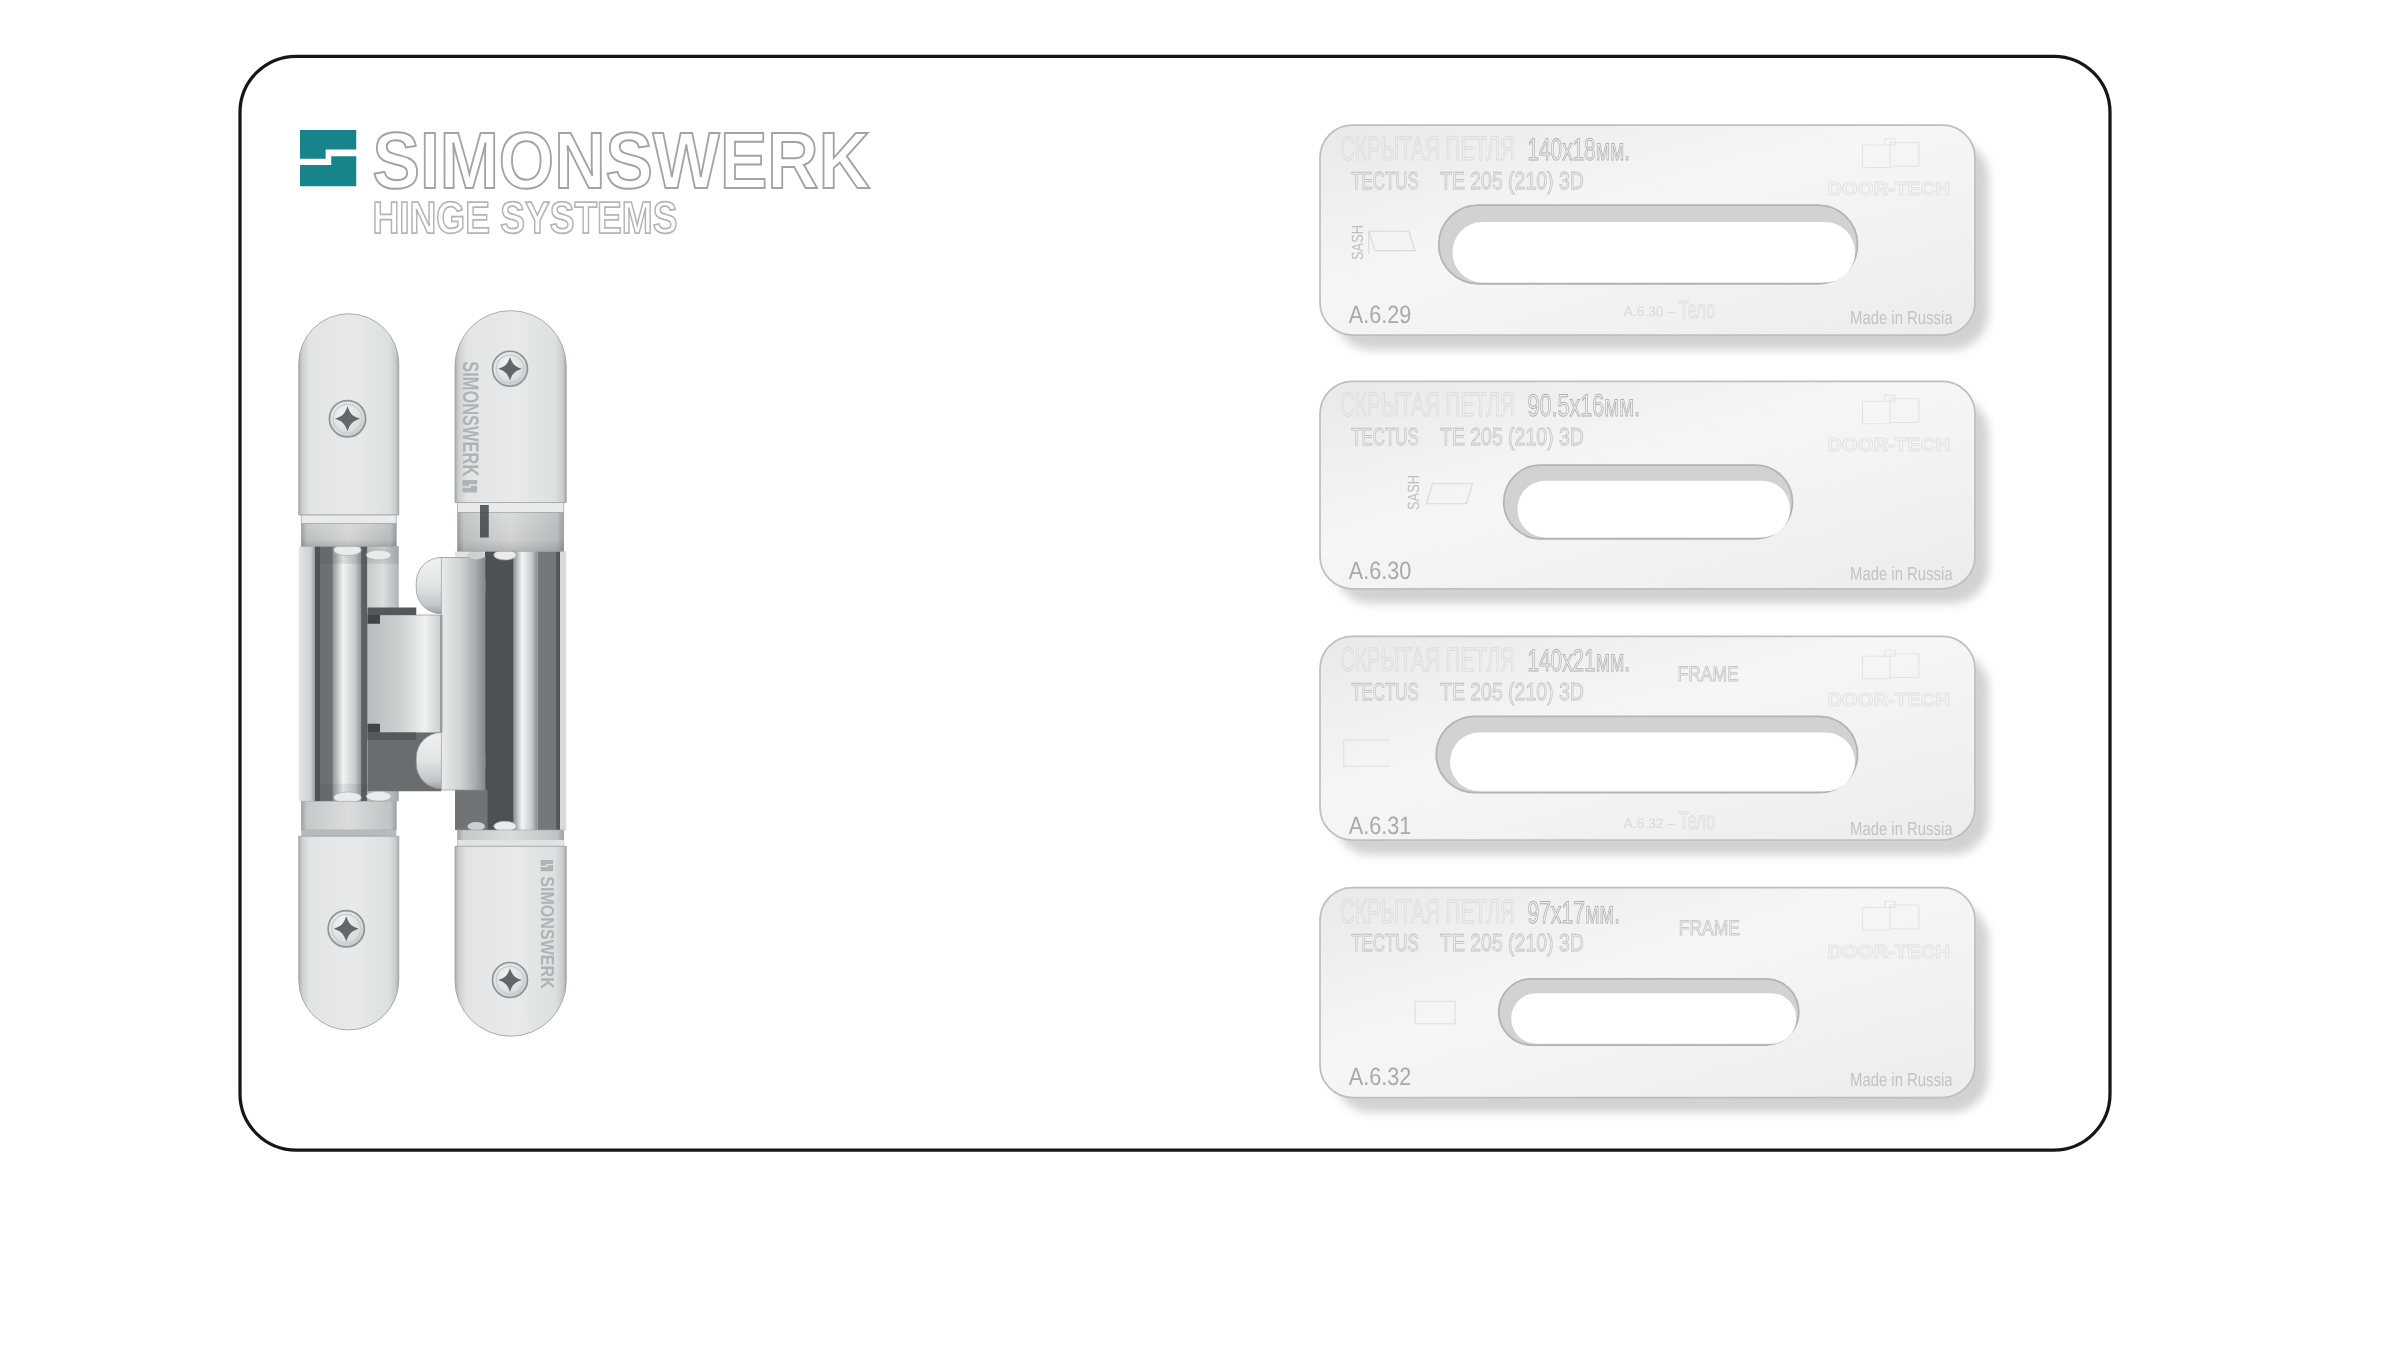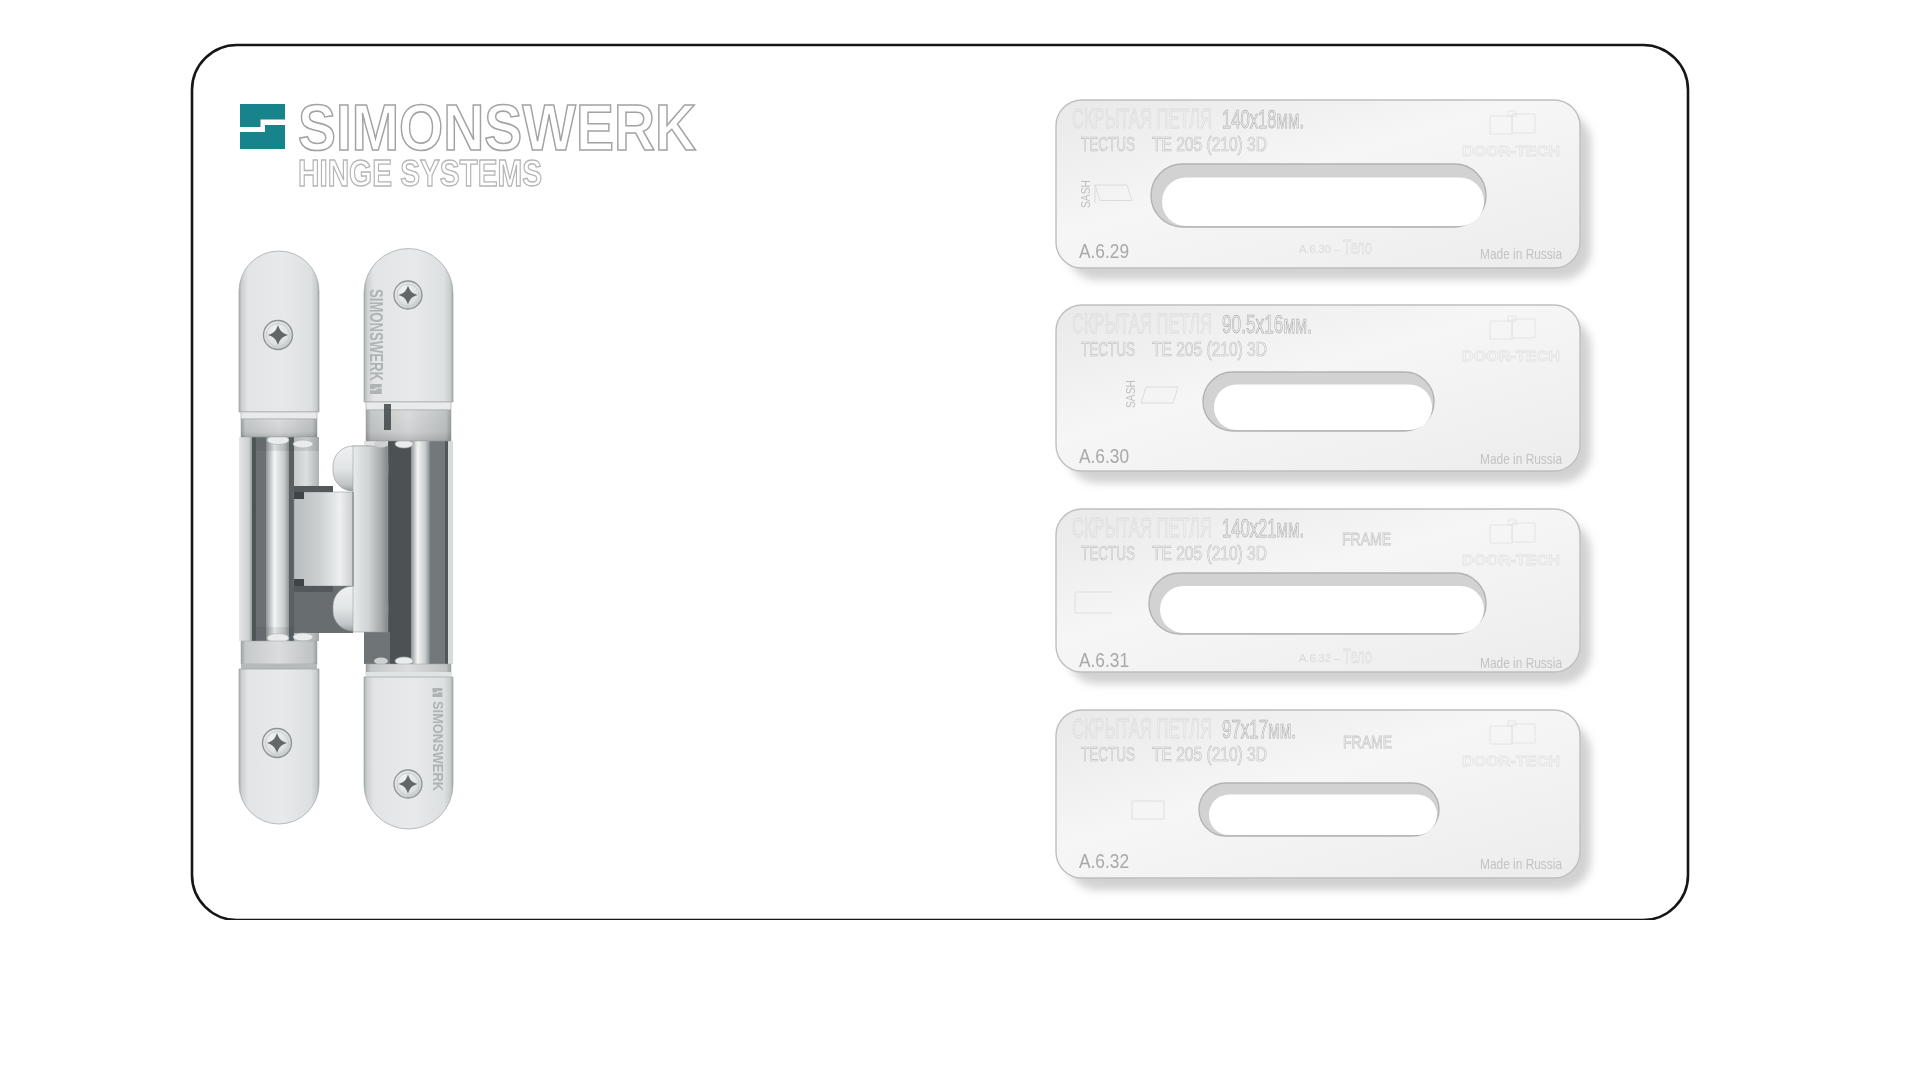--- a/index.html
+++ b/index.html
@@ -1,16 +1,16 @@
 <!DOCTYPE html>
 <html><head>
 <meta charset="utf-8">
 <style>
   html,body{margin:0;padding:0;background:#ffffff;}
-  .stage{position:relative;width:1920px;height:920px;overflow:hidden;background:#fde047;
+  .stage{position:relative;width:1920px;height:1080px;overflow:hidden;background:#fde047;
          font-family:"Liberation Sans", sans-serif;}
   svg text{font-family:"Liberation Sans", sans-serif;}
 </style>
 </head>
 <body>
 <div class="stage">
 <svg width="1920" height="1080" viewBox="0 0 1920 1080" xmlns="http://www.w3.org/2000/svg">
 <defs>
   <linearGradient id="plateG" x1="0" y1="0" x2="0.9" y2="1">
     <stop offset="0" stop-color="#e9e9e9"></stop>

